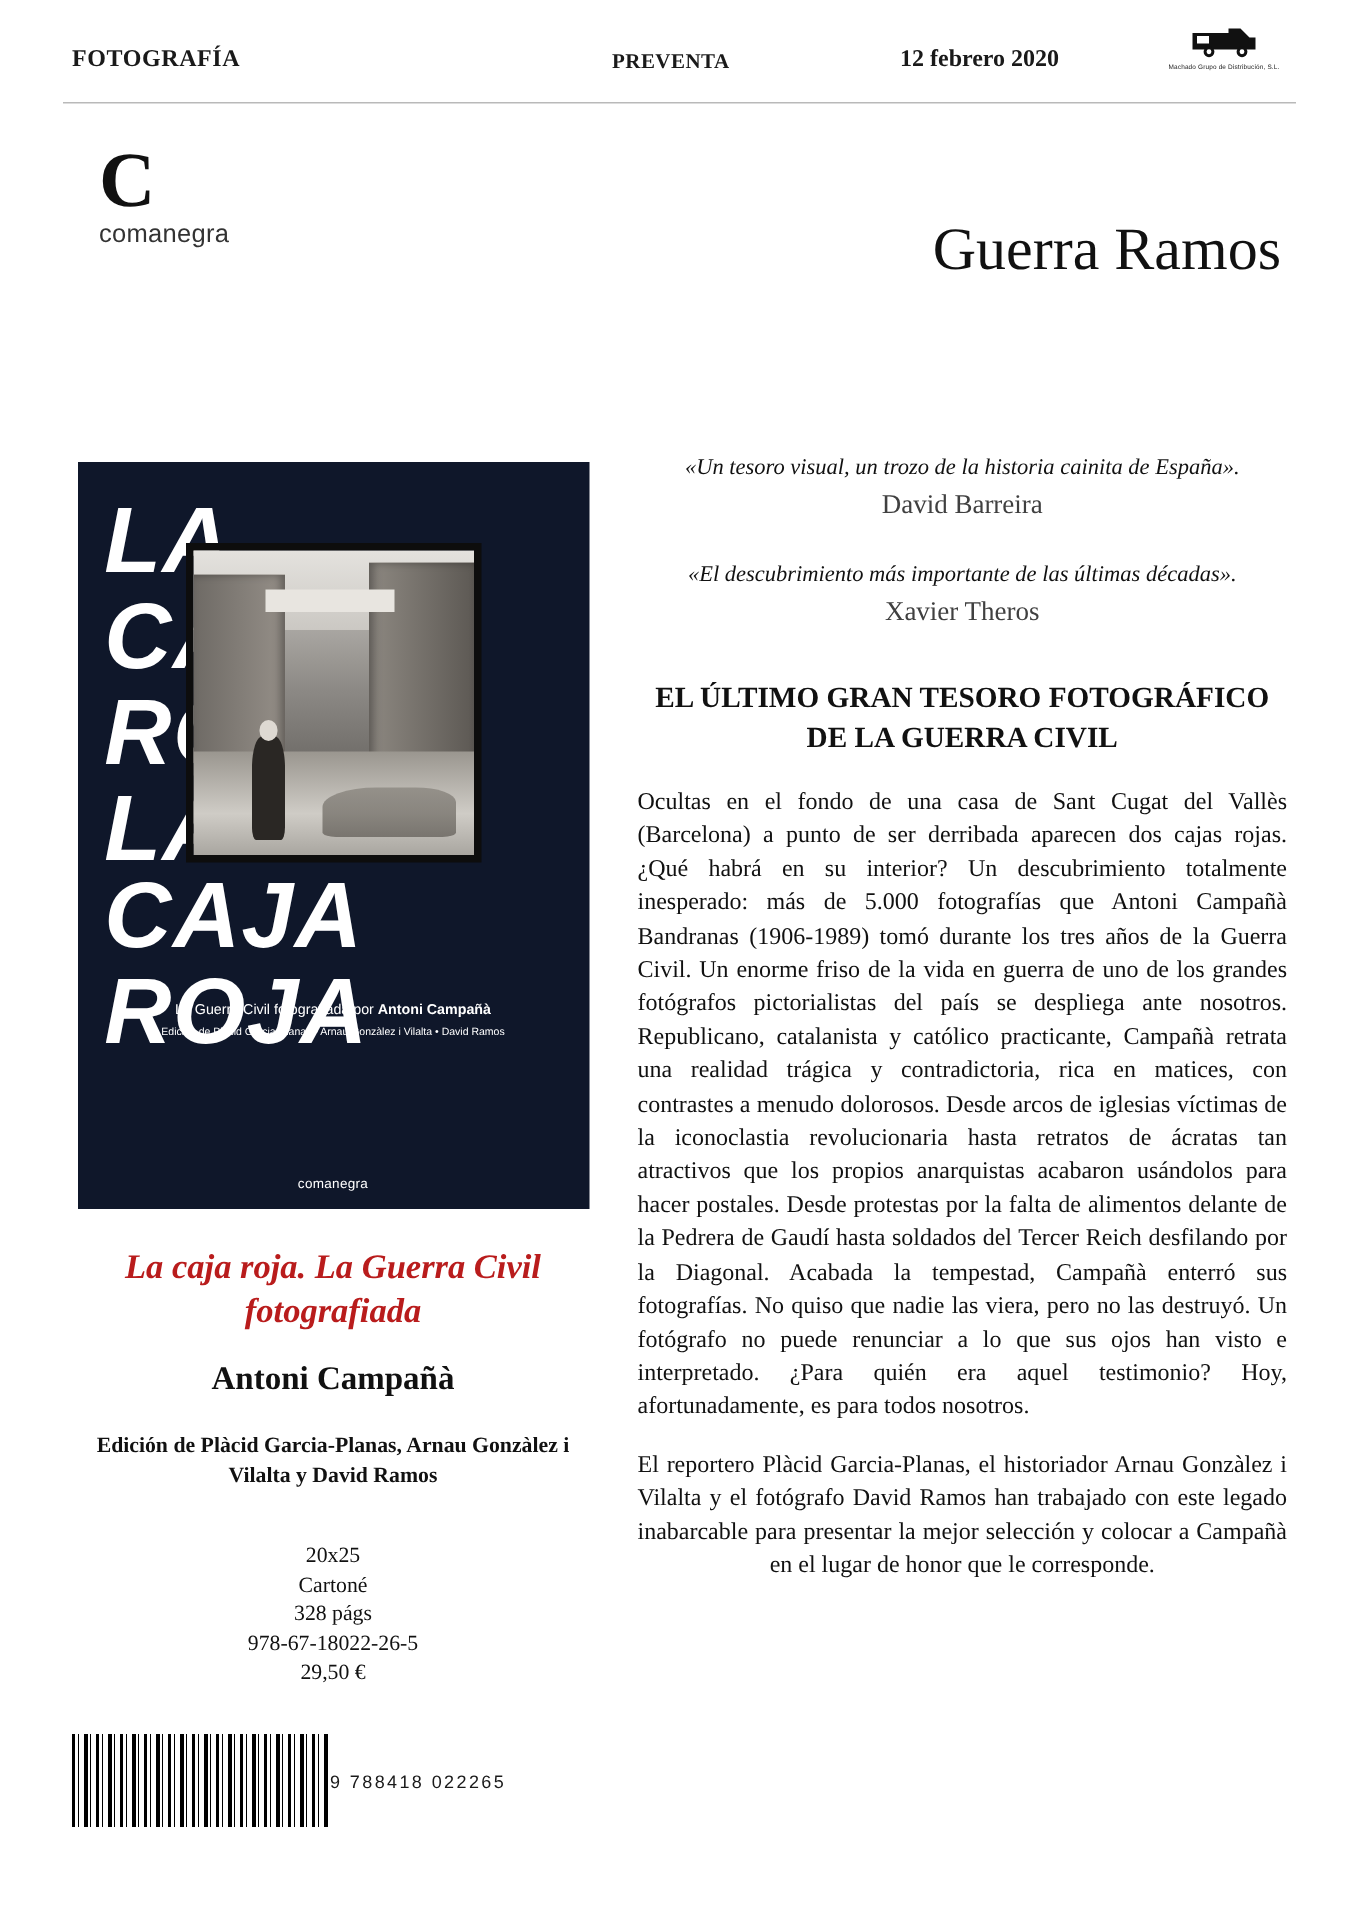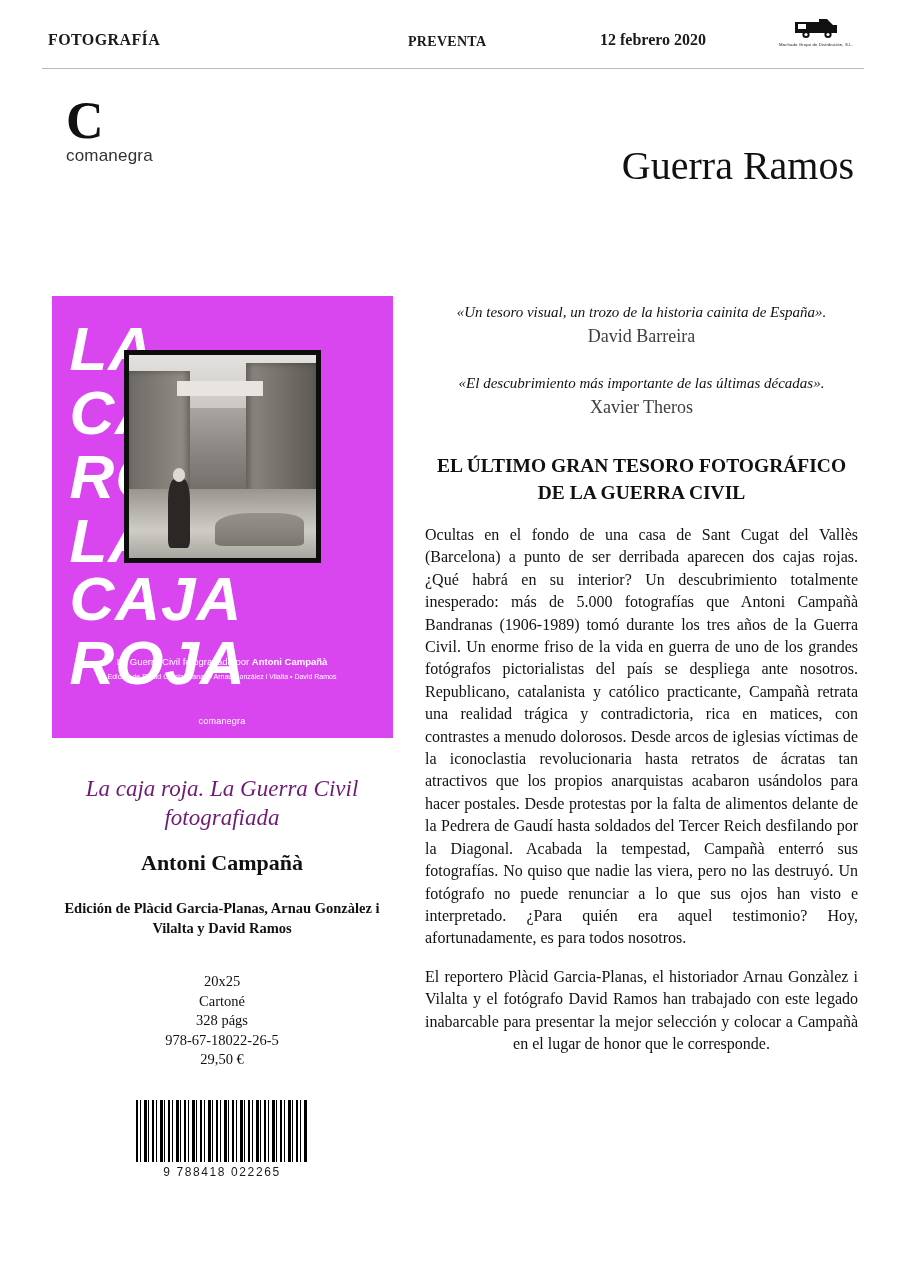--- a/index.html
+++ b/index.html
@@ -112,23 +112,23 @@
     left: 48px;
     top: 296px;
     width: 348px;
     text-align: center;
   }
 
   
   .cover {
     position: relative;
     width: 341px;
-    height: 442px;
-    background: #d946ef;
-    margin: 0 auto;
+    height: 498px;
+    background: #0f172a;
+    margin: 12px auto;
     overflow: hidden;
   }
   .cover .bigtype {
     position: absolute;
     left: 0; right: 0;
     font-family: "Liberation Sans", sans-serif;
     font-weight: bold;
     font-style: italic;
     color: #ffffff;
     font-size: 62px;
@@ -219,27 +219,27 @@
     left: 0; right: 0;
     bottom: 12px;
     font-family: "Liberation Sans", sans-serif;
     font-size: 9px;
     color: #fff;
     text-align: center;
     letter-spacing: .2px;
   }
 
   .book-title {
-    margin-top: 36px;
-    font-family: "Liberation Serif", serif;
-    font-weight: normal;
+    margin-top: 24px;
+    font-family: "Liberation Serif", serif;
+    font-weight: bold;
     font-style: italic;
     font-size: 23px;
     line-height: 29px;
-    color: #701a75;
+    color: #b91c1c;
   }
   .book-author {
     margin-top: 18px;
     font-family: "Liberation Serif", serif;
     font-weight: bold;
     font-size: 22px;
     color: #111;
   }
   .book-editors {
     margin-top: 22px;
@@ -255,21 +255,21 @@
     font-family: "Liberation Serif", serif;
     font-size: 14.5px;
     line-height: 19.5px;
     color: #111;
   }
 
   
   .barcode-wrap {
     margin-top: 30px;
     display: flex;
-    flex-direction: column;
+    flex-direction: row;
     align-items: center;
   }
   .barcode {
     width: 172px;
     height: 62px;
     background-image: repeating-linear-gradient(
       to right,
       #000 0px, #000 2px, #fff 2px, #fff 4px,
       #000 4px, #000 5px, #fff 5px, #fff 8px,
       #000 8px, #000 11px, #fff 11px, #fff 12px,

